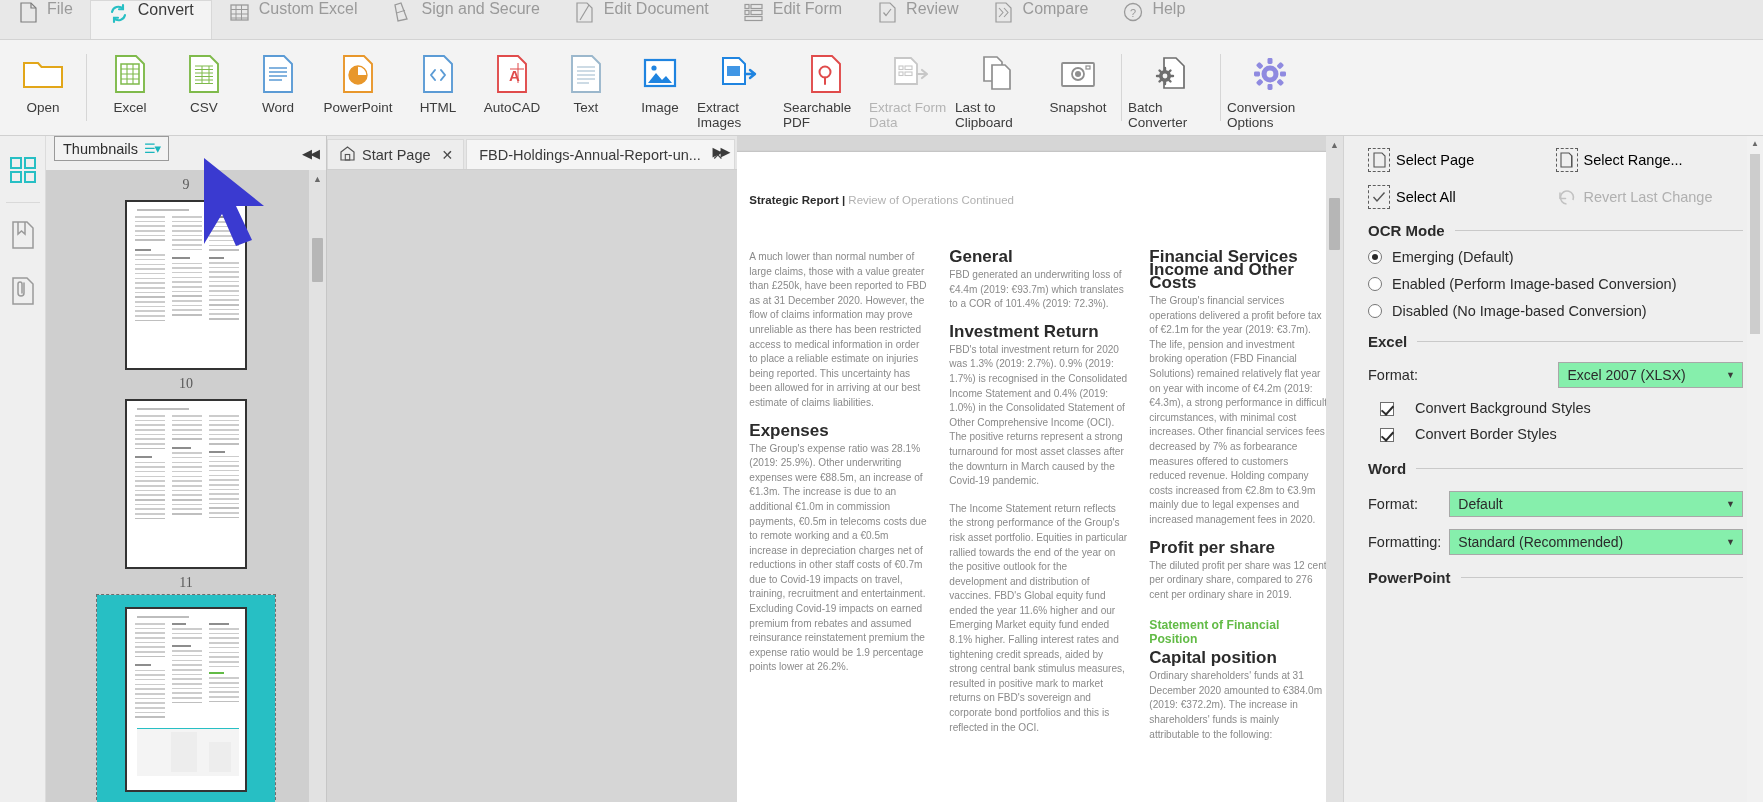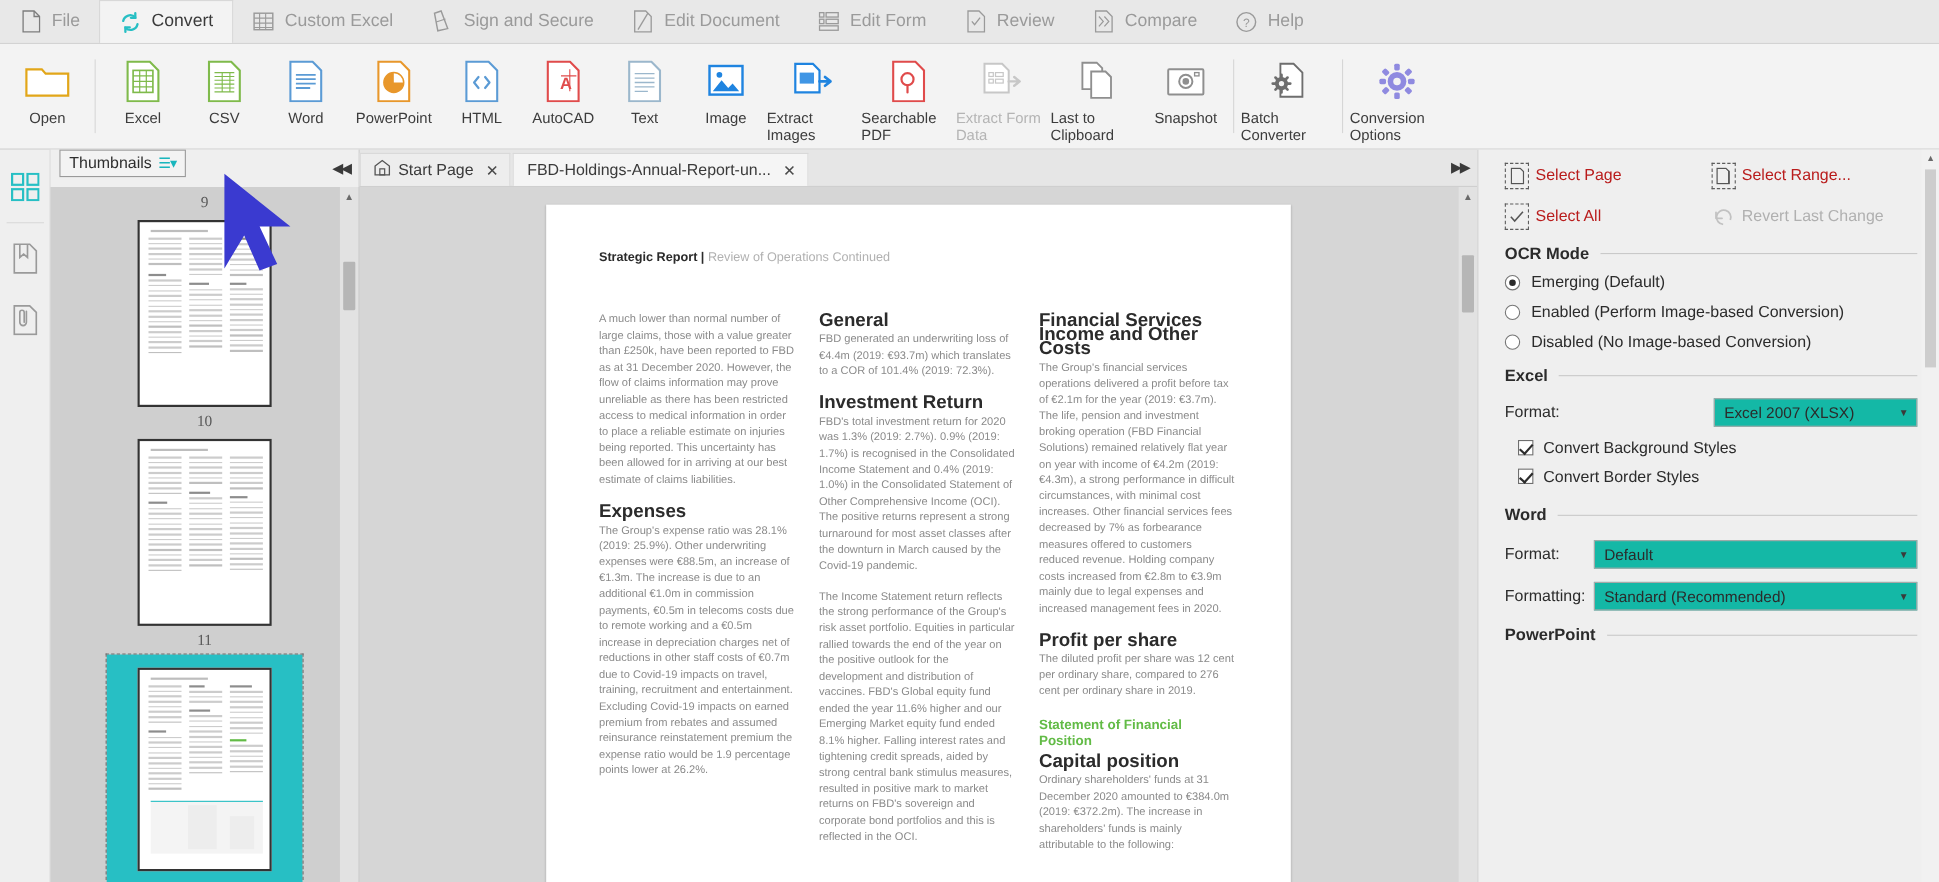--- a/index.html
+++ b/index.html
@@ -14,21 +14,21 @@
 
   
   .menubar {
     height: 40px; flex: 0 0 40px;
     background: #e8e8e8;
     display: flex; align-items: stretch;
     border-bottom: 1px solid #d3d3d3;
     position: relative;
   }
   .menu-tab {
-    display: flex; align-items: center; gap: 8px;
+    display: flex; gap: 8px;
     padding: 0 17px;
     font-size: 16px;
     color: #9a9a9a;
     position: relative;
     cursor: default;
     white-space: nowrap;
   }
   .menu-tab.active {
     background: #f3f3f3;
     color: #3a3a3a;
@@ -121,21 +121,21 @@
 
   
   .vscroll { position: absolute; right: 0; top: 0; bottom: 0; width: 17px; background: #e2e2e2; }
   .vscroll .arrow-up, .vscroll .arrow-dn {
     height: 17px; display: flex; align-items: center; justify-content: center;
     color: #6a6a6a; font-size: 9px;
   }
   .vscroll .thumbbar { position: absolute; left: 3px; width: 11px; background: #b6b6b6; border-radius: 1px; }
 
   
-  .docarea { flex: 1 1 auto; display: flex; flex-direction: column; min-width: 0; background: #d6d6d6; }
+  .docarea { flex: 1 1 auto; display: flex; flex-direction: row; min-width: 0; background: #d6d6d6; }
   .tabstrip {
     height: 34px; flex: 0 0 34px; background: #e6e6e6;
     display: flex; align-items: flex-end; position: relative;
     border-bottom: 1px solid #cfcfcf;
   }
   .doctab {
     height: 30px; display: flex; align-items: center; gap: 7px;
     padding: 0 10px 0 12px; font-size: 14.5px; color: #3a3a3a;
     background: #ededed; border: 1px solid #d9d9d9; border-bottom: none;
     margin-right: 2px; white-space: nowrap;
@@ -164,35 +164,35 @@
   
   .settings {
     width: 420px; flex: 0 0 420px; background: #efefef;
     border-left: 1px solid #d2d2d2; position: relative;
     padding: 12px 20px 0 24px; overflow: hidden;
   }
   .grp { margin-bottom: 8px; }
   .grp-title { display: flex; align-items: center; gap: 10px; font-size: 15px; font-weight: bold; color: #2b2b2b; margin-bottom: 10px; }
   .grp-title .rule { flex: 1 1 auto; height: 1px; background: #c9c9c9; }
   .selrow { display: flex; margin-bottom: 13px; }
-  .selcell { width: 50%; display: flex; align-items: center; gap: 6px; font-size: 14.5px; color: #b91c1c; }
+  .selcell { width: 50%; display: flex; align-items: center; gap: 6px; font-size: 14.5px; color: #000000; }
   .selcell.disabled { color: #b0b0b0; }
   .dashbox { width: 22px; height: 24px; border: 1px dashed #5d5d5d; display: flex; align-items: center; justify-content: center; }
   .radio-row { display: flex; align-items: center; gap: 10px; margin-bottom: 11px; font-size: 14.5px; color: #2b2b2b; }
   .radio { width: 14px; height: 14px; border: 1px solid #767676; border-radius: 50%; background: #fff; position: relative; flex: 0 0 14px; }
   .radio.on::after { content: ""; position: absolute; left: 3px; top: 3px; width: 6px; height: 6px; border-radius: 50%; background: #2b2b2b; }
   .fieldrow { display: flex; align-items: center; margin-bottom: 12px; }
   .fieldlabel { font-size: 14.5px; color: #2b2b2b; }
   .select {
-    height: 26px; background: #14b8a6; border: 1px solid #a8a8a8;
+    height: 26px; background: #86efac; border: 1px solid #a8a8a8;
     display: flex; align-items: center; justify-content: space-between;
     padding: 0 7px 0 8px; font-size: 14px; color: #2b2b2b;
   }
   .select .caret { font-size: 9px; color: #3a3a3a; }
-  .checkrow { display: flex; align-items: flex-start; gap: 9px; margin-bottom: 10px; font-size: 14.5px; color: #2b2b2b; }
+  .checkrow { display: flex; align-items: flex-end; gap: 21px; margin-bottom: 10px; font-size: 14.5px; color: #2b2b2b; }
   .cbox { width: 14px; height: 14px; border: 1px solid #6e6e6e; background: #fff; position: relative; flex: 0 0 14px; }
   .cbox.on::after {
     content: ""; position: absolute; left: 3px; top: 0px; width: 5px; height: 10px;
     border: solid #2b2b2b; border-width: 0 2px 2px 0; transform: rotate(42deg);
   }
   .panel-scroll { position: absolute; right: 0; top: 0; bottom: 0; width: 16px; background: #f1f1f1; }
   .panel-scroll .thumbbar { position: absolute; left: 3px; width: 10px; background: #cdcdcd; }
 
   
   .cursor { position: absolute; pointer-events: none; z-index: 50; }

